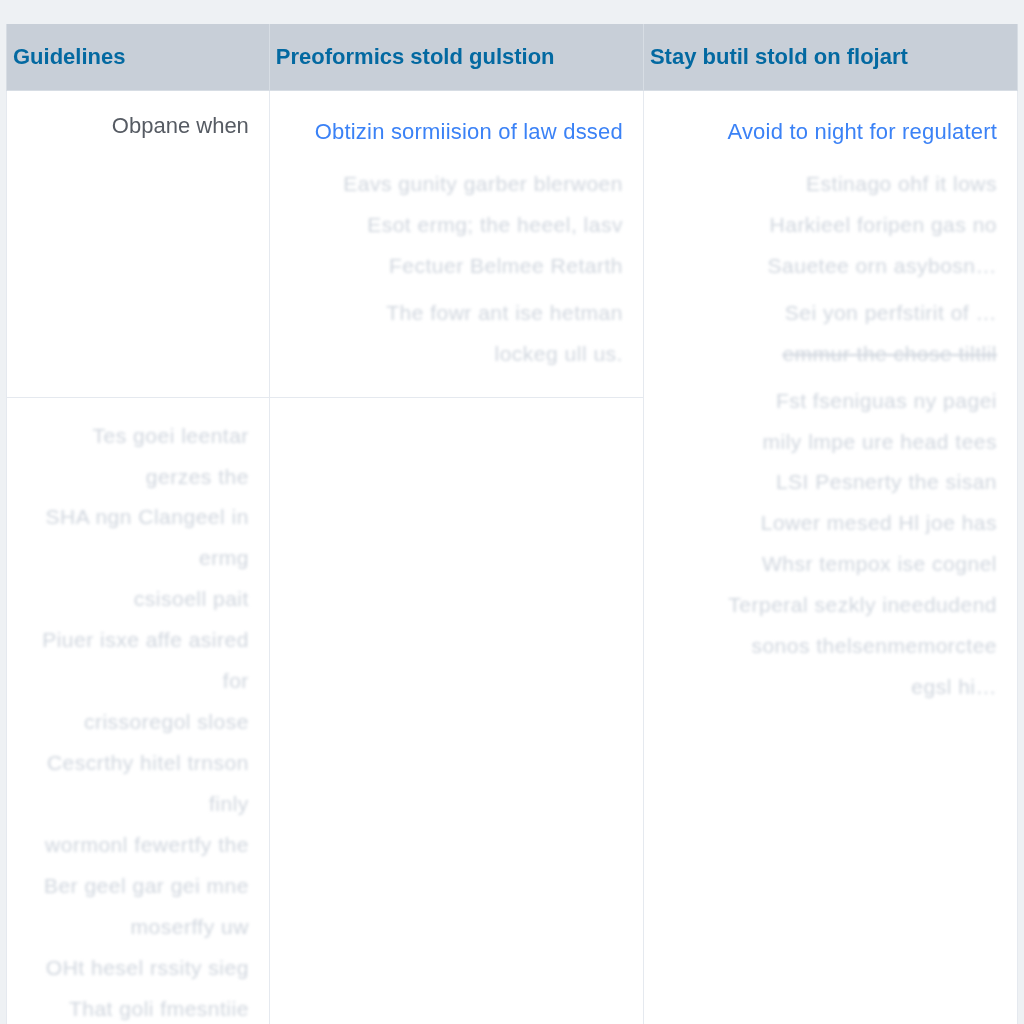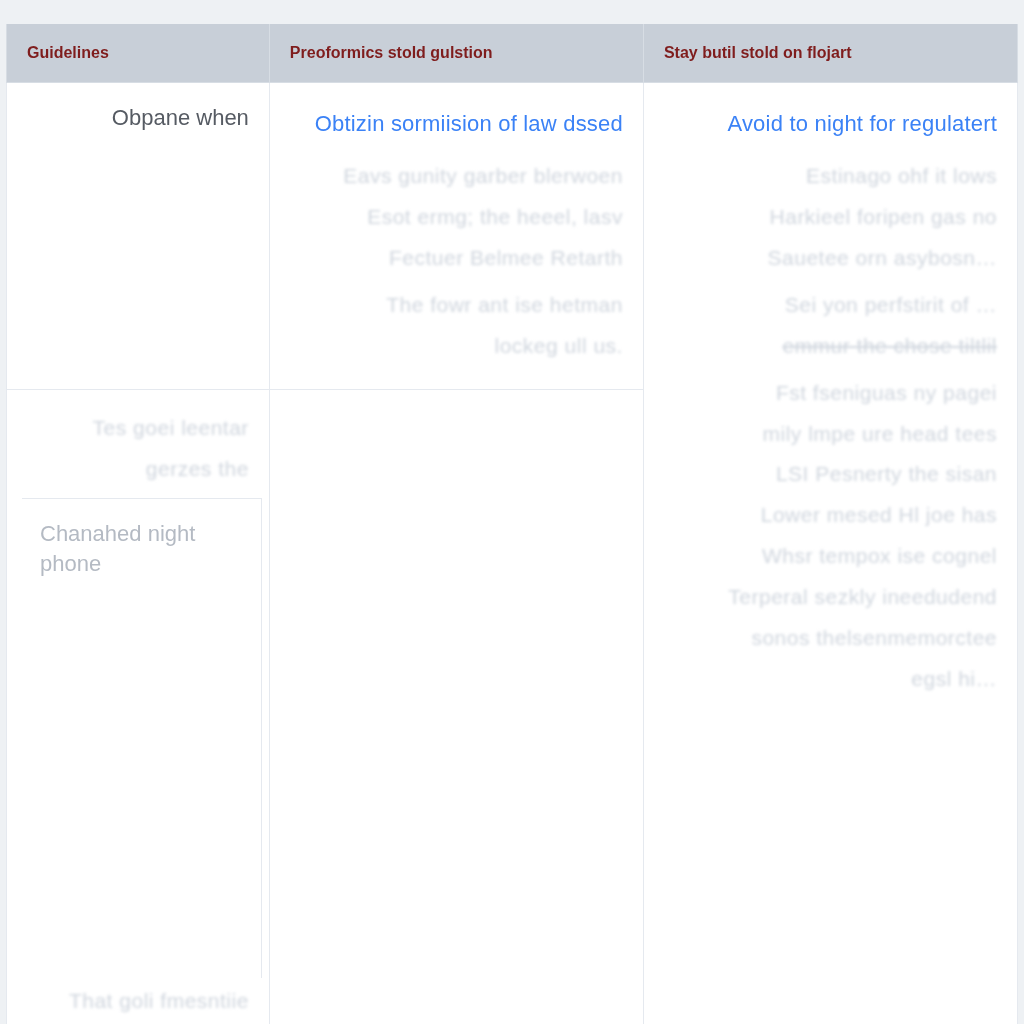--- a/index.html
+++ b/index.html
@@ -20,23 +20,23 @@
     background: #ffffff;
   }
   col.c0 { width: 26%; }
   col.c1 { width: 37%; }
   col.c2 { width: 37%; }
 
   th {
     background: #c8cfd8;
     text-align: left;
     font-weight: 700;
-    font-size: 16px;
-    color: #7f1d1d;
-    padding: 20px 20px;
+    font-size: 22px;
+    color: #0369a1;
+    padding: 20px 6px;
     border: 1px solid #d7dde4;
     border-top: none;
   }
   td {
     border: 1px solid #e5e9ef;
     vertical-align: top;
     padding: 20px 20px 22px 20px;
     font-size: 21px;
     line-height: 1.95;
     color: #3a3f46;
@@ -106,16 +106,13 @@
 
       <tr>
         <td rowspan="1" style="padding-top:18px;">
           <span id="r1c1-blur"><span class="blur-line">Tes goei leentar gerzes the</span><span class="blur-line">SHA ngn Clangeel in ermg</span><span class="blur-line">csisoell pait</span><span class="blur-line">Piuer isxe affe asired for</span><span class="blur-line">crissoregol slose</span><span class="blur-line">Cescrthy hitel trnson finly</span><span class="blur-line">wormonl fewertfy the</span><span class="blur-line">Ber geel gar gei mne</span><span class="blur-line">moserffy uw</span><span class="blur-line">OHt hesel rssity sieg</span><span class="blur-line">That goli fmesntiie</span></span>
         </td>
       </tr>
 
     </tbody>
   </table>
 
-  <div id="second-guideline-holder" style="position:absolute; left:22px; top:498px; width:240px; background:#ffffff; border-top:1px solid #e5e9ef; border-right:1px solid #e5e9ef; padding:20px 18px; font-size:22px; line-height:1.35; color:#b4bac3; height:480px;">
-    <span>Chanahed night phone</span>
-  </div>
 </div>
 
 </body></html>

